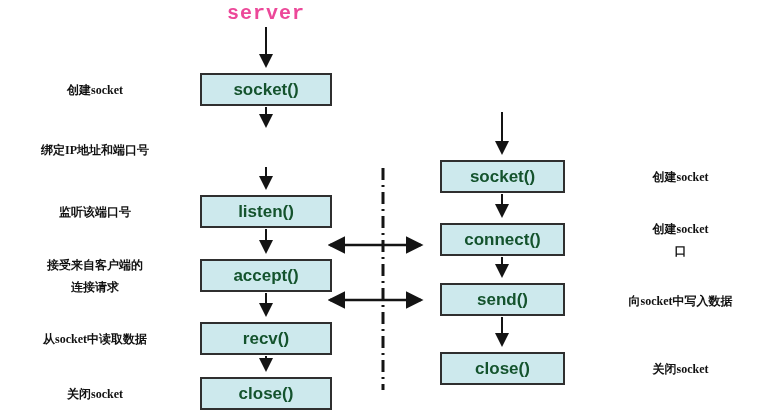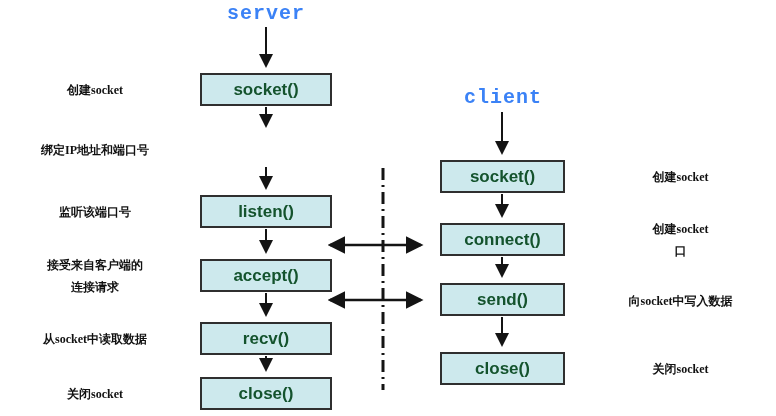--- a/index.html
+++ b/index.html
@@ -3,21 +3,21 @@
 <meta charset="utf-8">
 <style>
   html,body{margin:0;padding:0;background:#ffffff;}
   #canvas{
     position:relative;width:776px;height:416px;background:#ffffff;
     font-family:"Liberation Sans",sans-serif;overflow:hidden;
   }
   .col-title{
     position:absolute;text-align:center;
     font-family:"Liberation Mono","DejaVu Sans Mono",monospace;
-    font-size:20px;font-weight:700;color:#3b82f6;letter-spacing:1px;
+    font-size:20px;font-weight:700;color:#ec4899;letter-spacing:1px;
   }
   .fn-box{
     position:absolute;box-sizing:border-box;
     background:#cde9ed;border:2px solid #2f2f2f;
     display:flex;align-items:center;justify-content:center;
     font-family:"Liberation Sans","DejaVu Sans",sans-serif;
     font-size:17px;font-weight:700;color:#14532d;
   }
   .fn-box.left{left:200px;width:132px;height:33px;}
   .fn-box.right{left:440px;width:125px;height:33px;}
@@ -30,21 +30,20 @@
   .zh-label.left{left:0;width:190px;}
   .zh-label.right{left:585px;width:191px;}
   svg.overlay{position:absolute;left:0;top:0;pointer-events:none;}
 </style>
 </head>
 <body>
 
 <div id="canvas">
 
   <div class="col-title" style="left:200px;top:2px;width:132px;">server</div>
-  <div class="col-title" style="left:437px;top:86px;width:132px;">client</div>
 
   <div class="fn-box left" style="top:73px;">socket()</div>
   <div class="fn-box left" style="top:195px;">listen()</div>
   <div class="fn-box left" style="top:259px;">accept()</div>
   <div class="fn-box left" style="top:322px;">recv()</div>
   <div class="fn-box left" style="top:377px;">close()</div>
 
   <div class="fn-box right" style="top:160px;">socket()</div>
   <div class="fn-box right" style="top:223px;">connect()</div>
   <div class="fn-box right" style="top:283px;">send()</div>

